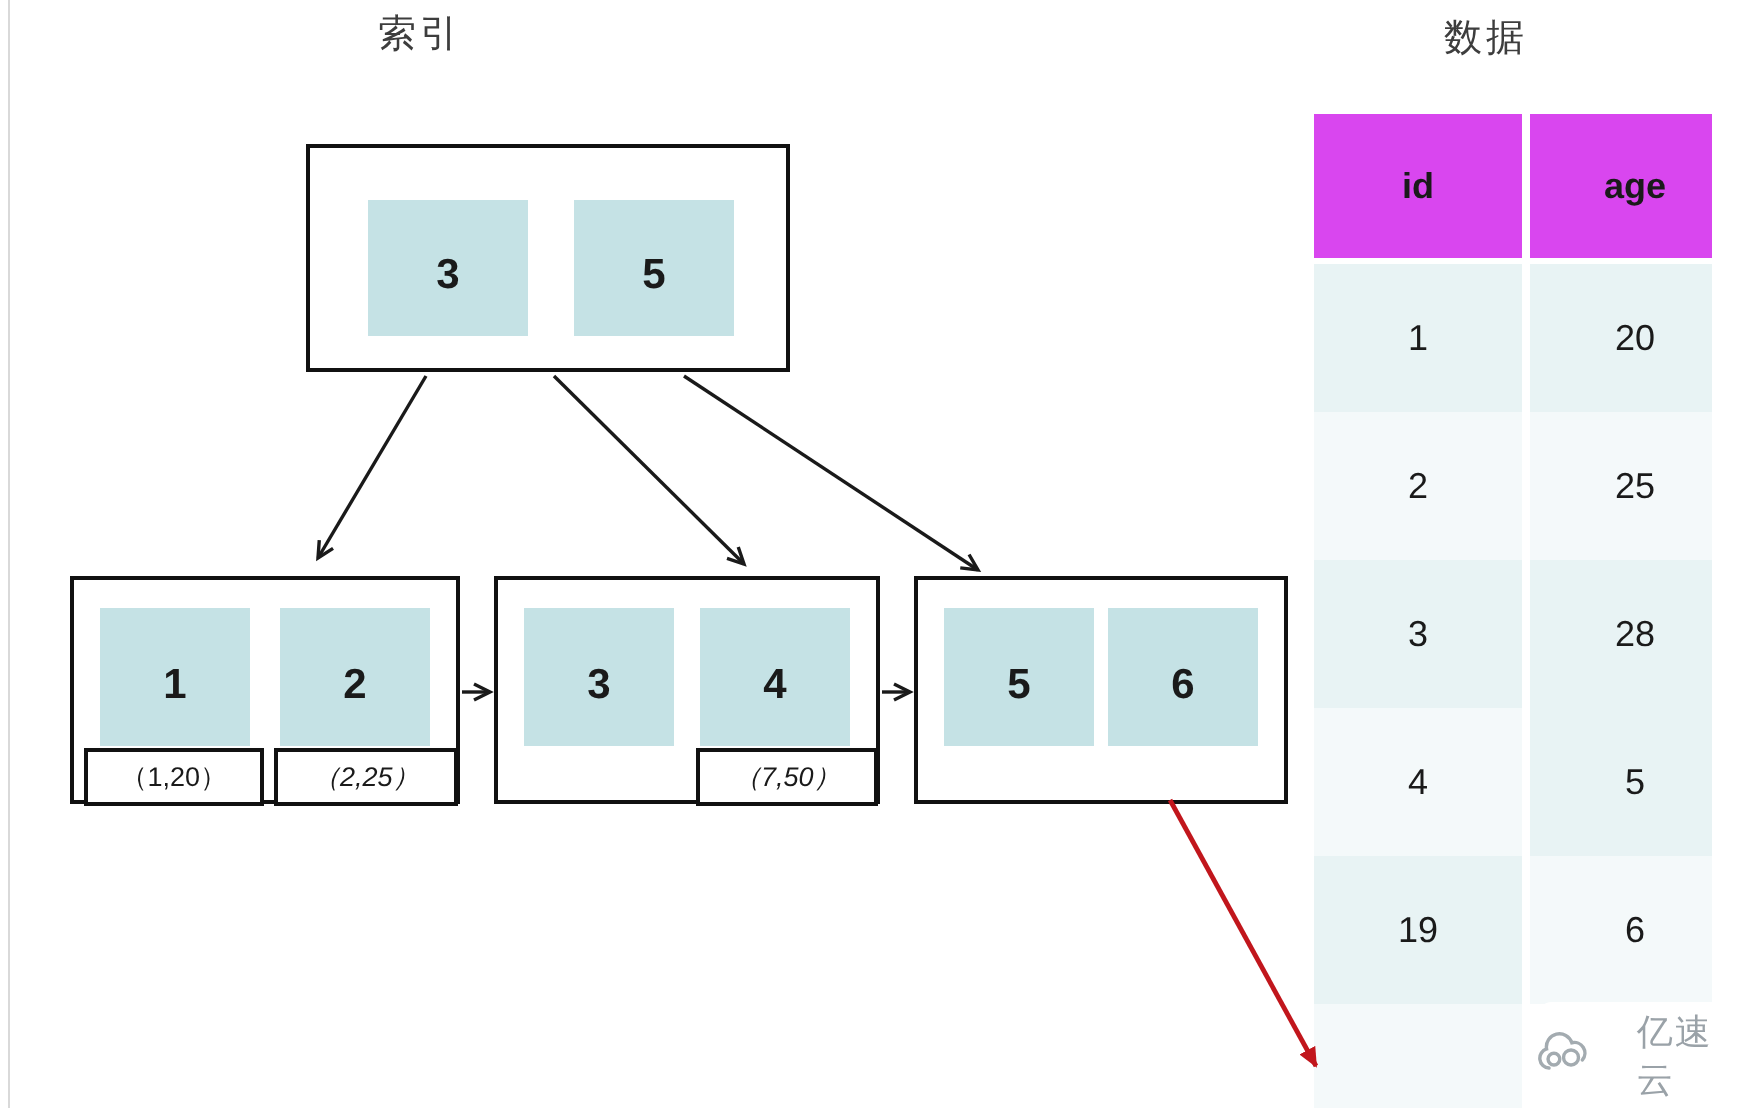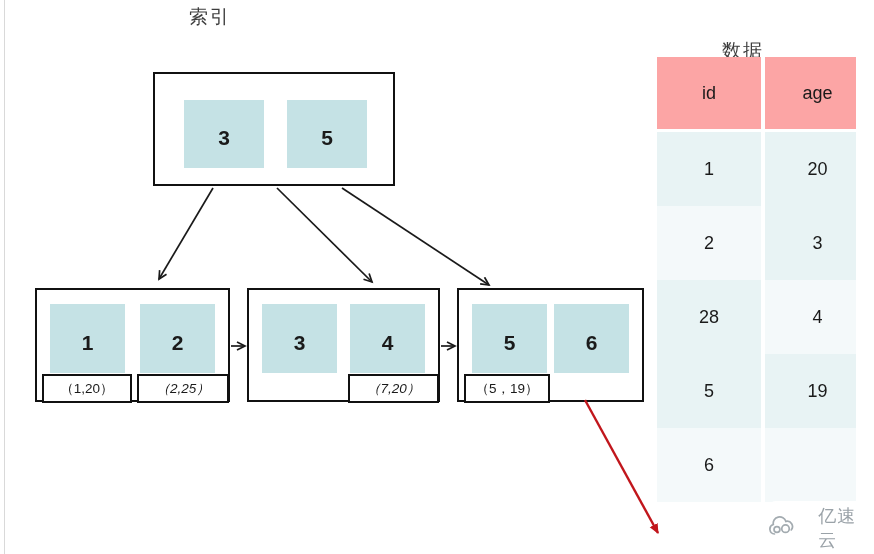--- a/index.html
+++ b/index.html
@@ -3,21 +3,21 @@
 <meta charset="utf-8">
 <style>
   html,body{margin:0;padding:0;background:#fff;}
   .canvas{
     position:relative;width:856px;height:554px;overflow:hidden;background:#fff;
     font-family:"Liberation Sans","DejaVu Sans",sans-serif;color:#1a1a1a;
   }
   .left-rule{position:absolute;left:4px;top:0;width:1px;height:554px;background:#d9d9d9;}
   .title{position:absolute;font-size:19px;color:#3d3d3d;letter-spacing:2px;}
   .title-index{left:189px;top:4px;}
-  .title-data{left:722px;top:6px;margin-top:32px;}
+  .title-data{left:722px;top:6px;}
 
   
   .node{position:absolute;background:#fff;border:2px solid #111;box-sizing:border-box;}
   .root-node{left:153px;top:72px;width:242px;height:114px;display:flex;padding:26px 0 0 29px;gap:23px;}
   .key{
     width:80px;height:68px;background:#c5e2e5;display:flex;align-items:center;justify-content:center;
     font-size:21px;font-weight:bold;padding-top:8px;box-sizing:border-box;
   }
   .leaf{top:288px;height:114px;}
   .leaf-1{left:35px;width:195px;}
@@ -32,22 +32,22 @@
   .rec-l{left:5px;width:47%;}
   .rec-r{right:-1px;width:48%;font-style:italic;}
 
   
   .arrows{position:absolute;left:0;top:0;width:874px;height:554px;z-index:5;pointer-events:none;}
 
   
   .data-table{position:absolute;left:657px;top:57px;width:213px;z-index:1;}
   .tgrid{display:grid;grid-template-columns:104px 105px;column-gap:4px;}
   .th{
-    height:72px;background:#fca5a5;display:flex;align-items:center;justify-content:center;
-    font-weight:normal;font-size:18px;
+    height:72px;background:#d946ef;display:flex;align-items:center;justify-content:center;
+    font-weight:bold;font-size:18px;
   }
   .trows{margin-top:3px;}
   .td{height:74px;display:flex;align-items:center;justify-content:center;font-size:18px;}
   .r-odd{background:#e8f3f4;}
   .r-even{background:#f4f9fa;}
 
   
   .watermark{
     position:absolute;left:768px;top:501px;width:106px;height:53px;background:#fff;border-radius:8px;
     display:flex;align-items:center;justify-content:center;gap:21px;z-index:6;
@@ -75,29 +75,28 @@
     </div>
     <div class="rec rec-l">（1,20）</div>
     <div class="rec rec-r">（2,25）</div>
   </div>
 
   <div class="node leaf leaf-2">
     <div class="keys">
       <div class="key">3</div>
       <div class="key">4</div>
     </div>
-    <div class="rec rec-r">（7,20）</div>
+    <div class="rec rec-r">（7,50）</div>
   </div>
 
   <div class="node leaf leaf-3">
     <div class="keys">
       <div class="key">5</div>
       <div class="key">6</div>
     </div>
-    <div class="rec rec-l">（5，19）</div>
   </div>
 
   <svg class="arrows" viewBox="0 0 874 554">
     <defs>
       <marker id="vBlack" markerUnits="userSpaceOnUse" markerWidth="14" markerHeight="14" refX="9" refY="5" orient="auto">
         <path d="M1,1 L9,5 L1,9" fill="none" stroke="#1a1a1a" stroke-width="1.7"></path>
       </marker>
       <marker id="tRed" markerUnits="userSpaceOnUse" markerWidth="12" markerHeight="10" refX="9" refY="4.5" orient="auto">
         <path d="M0,0 L10,4.5 L0,9 Z" fill="#c1161c"></path>
       </marker>
@@ -112,20 +111,21 @@
 
   <div class="data-table">
     <div class="tgrid">
       <div class="th">id</div>
       <div class="th">age</div>
     </div>
     <div class="tgrid trows">
       <div class="td r-odd">1</div>
       <div class="td r-odd">20</div>
       <div class="td r-even">2</div>
+      <div class="td r-even">25</div>
       <div class="td r-odd">3</div>
       <div class="td r-odd">28</div>
       <div class="td r-even">4</div>
       <div class="td r-odd">5</div>
       <div class="td r-odd">19</div>
       <div class="td r-even">6</div>
       <div class="td r-even"></div>
     </div>
   </div>
 

